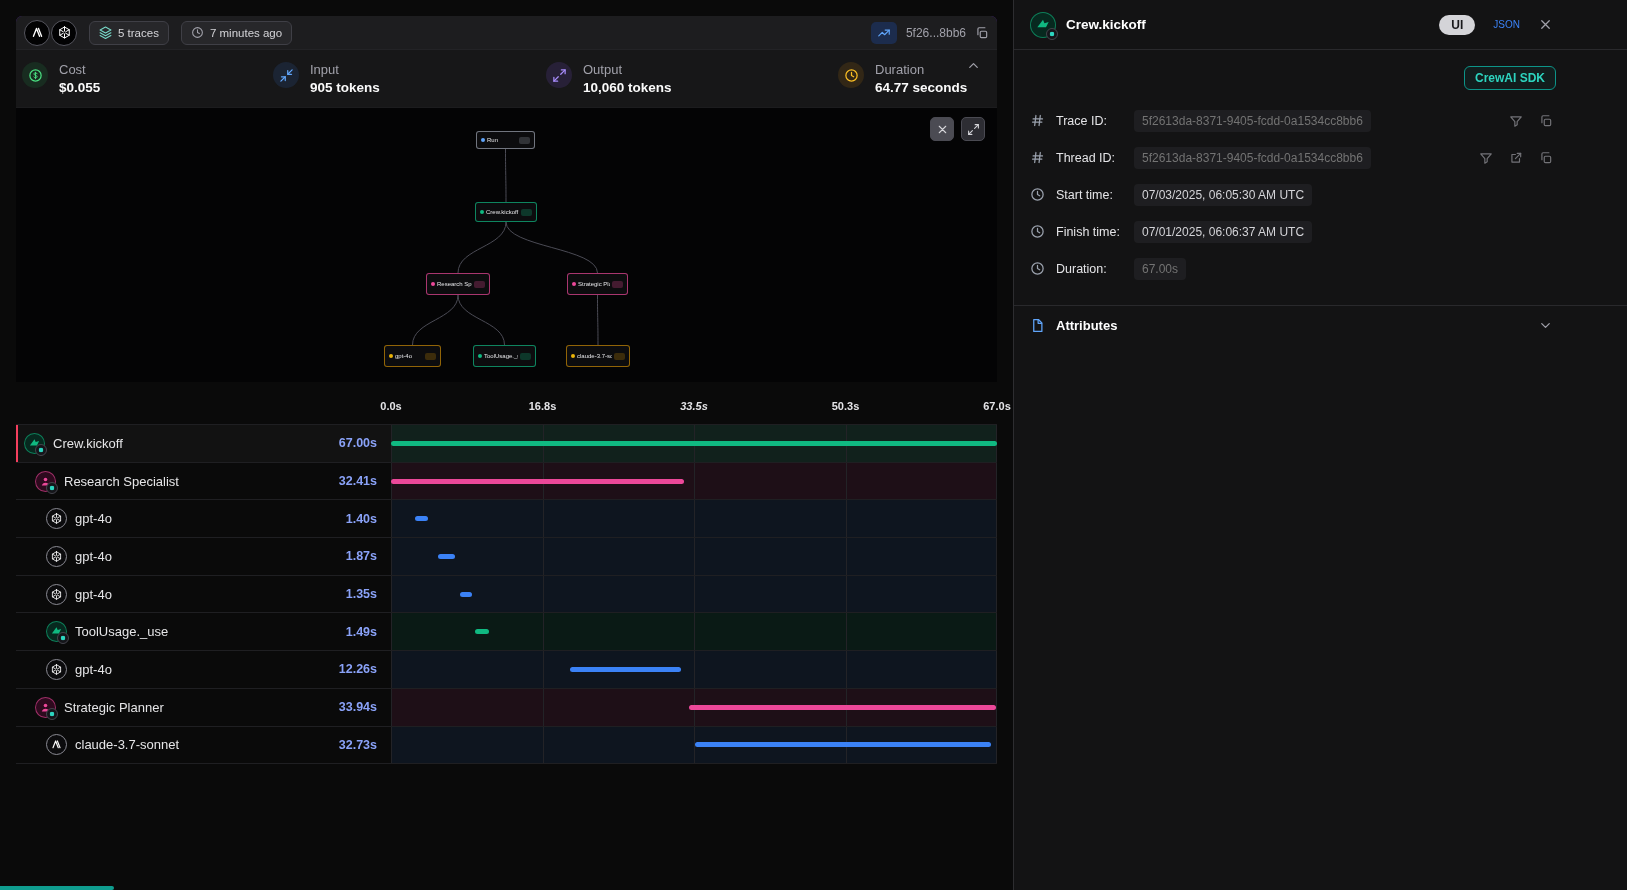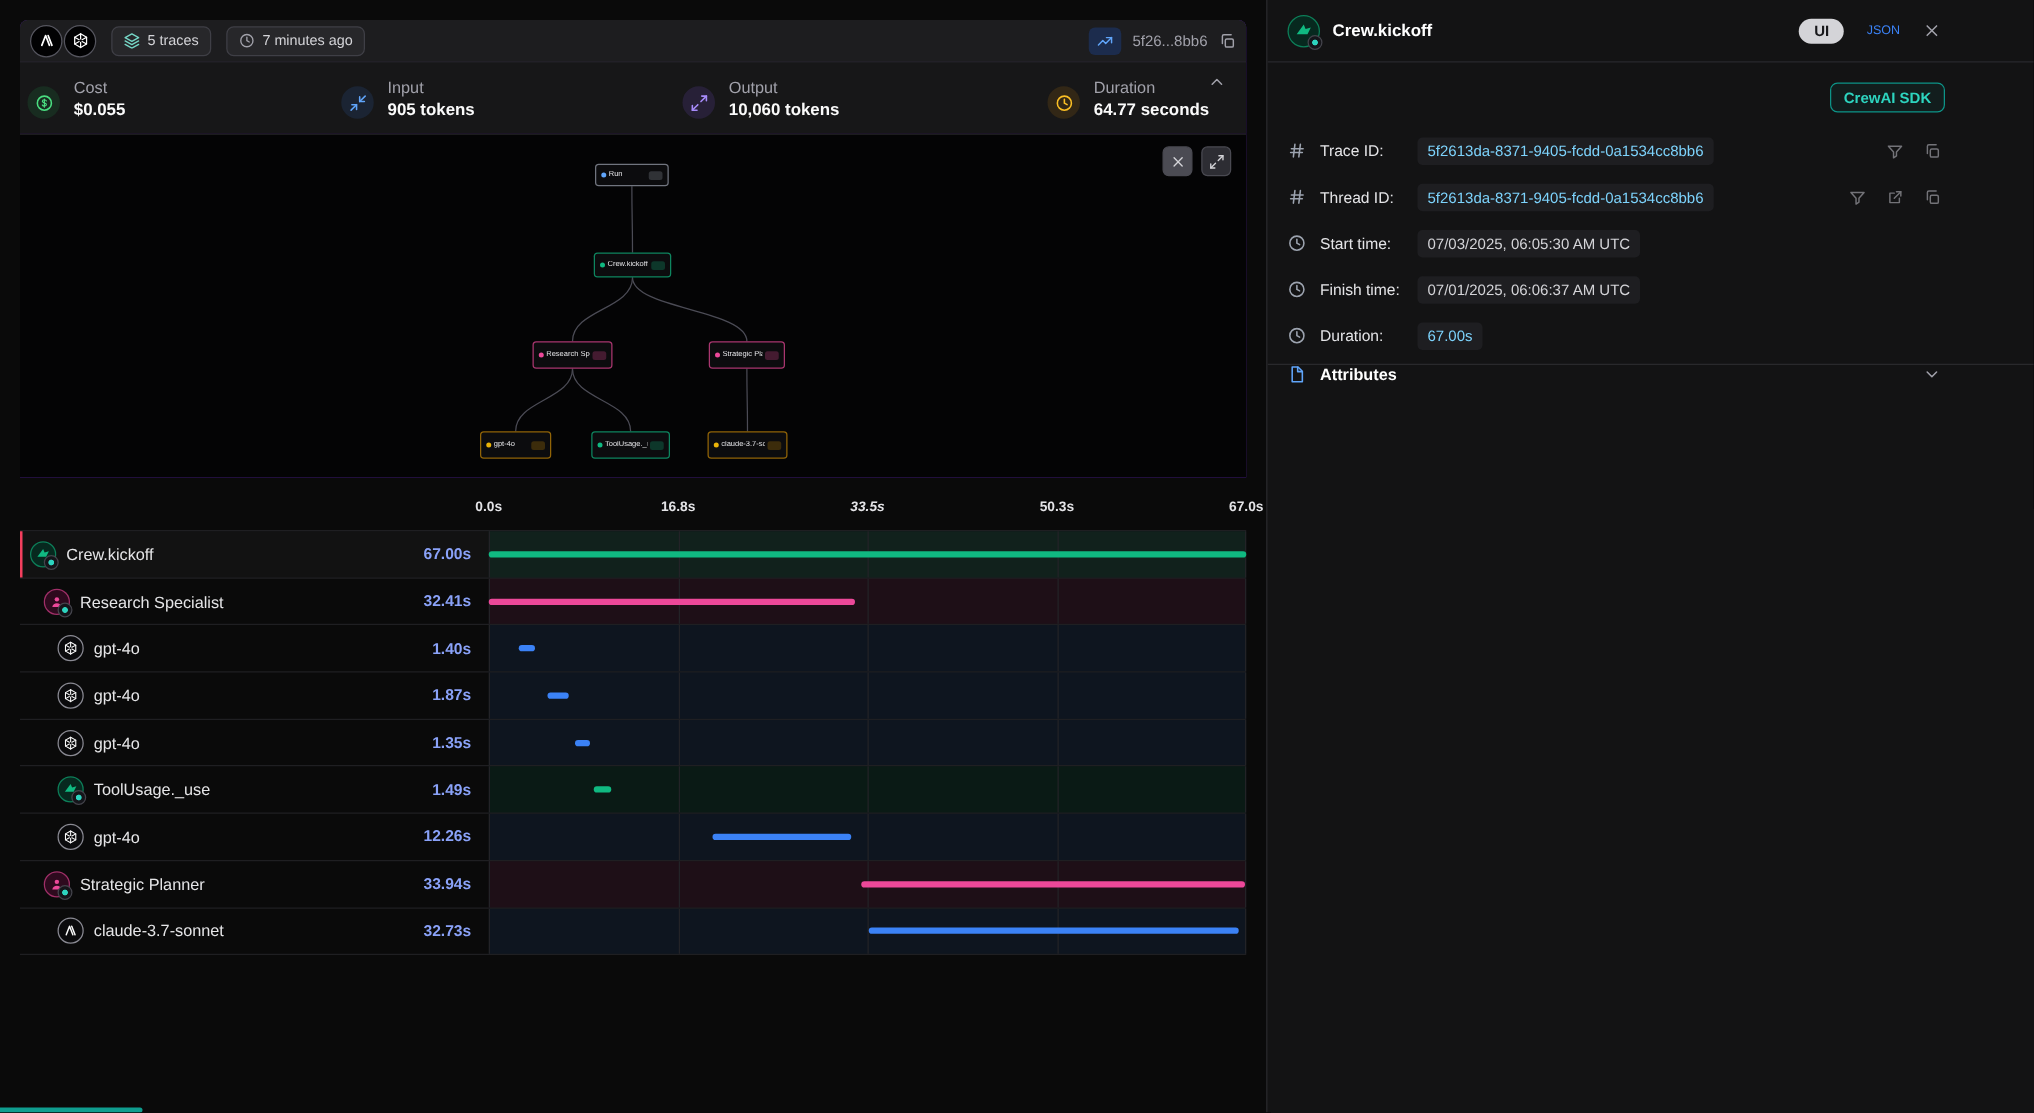--- a/index.html
+++ b/index.html
@@ -20,21 +20,21 @@
   .bicon svg{width:100%;height:100%}
   .hdr-right{margin-left:auto;display:flex;align-items:center;gap:9px}
   .trend-btn{width:26px;height:22px;border-radius:5px;background:#1c2c4d;display:flex;align-items:center;justify-content:center;color:#60a5fa;cursor:pointer}
   .trend-btn svg{width:14px;height:14px}
   .short-id{font-size:12px;color:#a1a1aa}
   .icon-btn-plain{color:#a1a1aa;display:flex;width:14px;height:14px;cursor:pointer}
   .icon-btn-plain svg{width:100%;height:100%}
 
   .stats{height:58px;background:#171718;display:flex;align-items:center;padding:0 6px;position:relative;border-top:1px solid #232326}
   .stats-list{display:flex;align-items:center;width:100%}
-  .stat{display:flex;align-items:flex-end;gap:11px}
+  .stat{display:flex;align-items:flex-start;gap:11px}
   .stat:nth-child(1){width:251px}.stat:nth-child(2){width:273px}.stat:nth-child(3){width:292px}
   .stat-icon{width:26px;height:26px;border-radius:50%;display:flex;align-items:center;justify-content:center;flex-shrink:0}
   .stat-icon svg{width:15px;height:15px}
   .stat-label{font-size:13px;color:#a1a1aa;margin-bottom:3px}
   .stat-value{font-size:13.5px;font-weight:700;color:#fafafa}
   .stats-collapse{position:absolute;right:16px;top:8px;width:15px;height:15px;color:#a1a1aa;cursor:pointer}
   .stats-collapse svg{width:100%;height:100%}
 
   
   .graph{height:275px;background:#040405;position:relative;border-top:1px solid #1c1c1e}
@@ -84,26 +84,26 @@
   .sb-close{width:15px;height:15px;color:#a1a1aa;cursor:pointer}
   .sb-close svg{width:100%;height:100%}
   .sdk-row{display:flex;justify-content:flex-end;padding:16px 71px 12px 16px}
   .sdk-badge{border:1px solid #0d9488;color:#2dd4bf;background:rgba(13,148,136,.08);font-size:12px;font-weight:700;padding:4px 10px;border-radius:6px}
   .detail{display:flex;align-items:center;height:37px;padding:0 74px 0 16px}
   .d-icon{width:15px;height:15px;color:#9ca3af;display:flex;flex-shrink:0}
   .d-icon svg{width:100%;height:100%}
   .d-icon.blue{color:#60a5fa}
   .d-label{margin-left:11px;width:78px;font-size:12.5px;color:#e4e4e7;flex-shrink:0}
   .d-chip{background:#1e1e21;border-radius:4px;padding:4px 8px;font-size:12px;white-space:nowrap}
-  .d-chip.teal{color:#7dd3fc}
+  .d-chip.teal{color:#737373}
   .d-chip.gray{color:#d4d4d8}
   .d-actions{margin-left:auto;display:flex;gap:16px;color:#737378}
   .d-act{width:14px;height:14px;display:flex;cursor:pointer}
   .d-act svg{width:100%;height:100%}
-  .attr-row{margin-top:4px;border-top:1px solid #29292c;height:40px;display:flex;align-items:flex-start;gap:11px;padding:0 74px 0 16px;cursor:pointer}
+  .attr-row{margin-top:18px;border-top:1px solid #29292c;height:40px;display:flex;align-items:center;gap:11px;padding:0 74px 0 16px;cursor:pointer}
   .attr-label{font-size:13px;font-weight:700;color:#fff}
   .attr-chev{margin-left:auto;width:15px;height:15px;color:#a1a1aa;display:flex}
   .attr-chev svg{width:100%;height:100%}
 </style>
 </head>
 <body>
 
 <div class="app">
 
   <div class="main">

